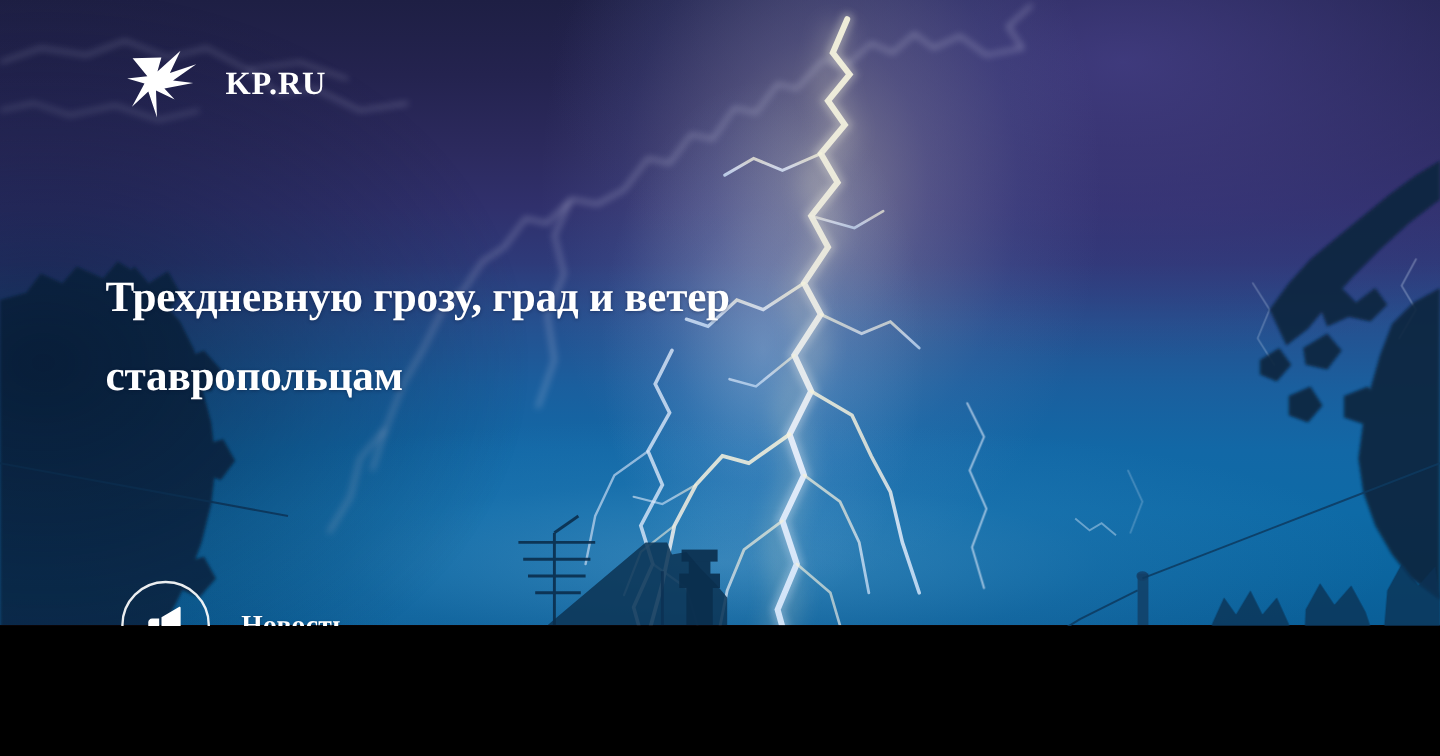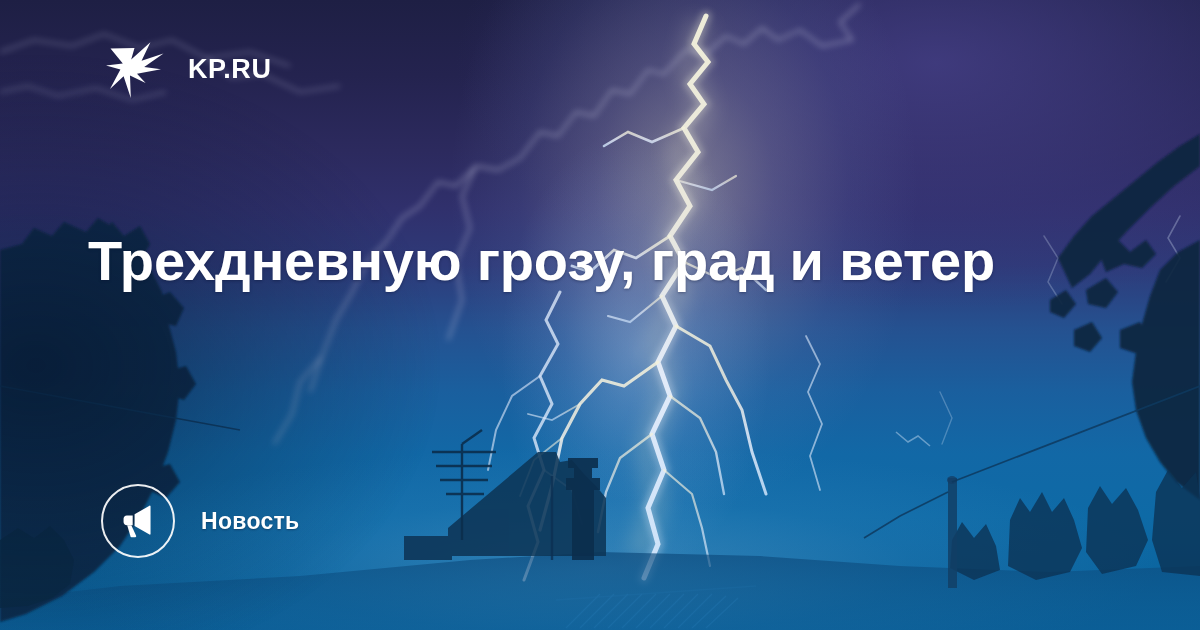--- a/index.html
+++ b/index.html
@@ -4,23 +4,23 @@
 <title>KP.RU news card</title>
 <style>
   html, body {
     margin: 0;
     padding: 0;
     background: #000;
   }
   .card {
     position: relative;
     width: 1200px;
-    height: 630px;
+    height: 521px;
     overflow: hidden;
-    font-family: Liberation Sans, sans-serif;
+    font-family: Liberation Serif, serif;
     background: #b91c1c;
     user-select: none;
   }
 
   
   .bg-layer { position: absolute; inset: 0; }
 
   
   .sky {
     background:
@@ -93,21 +93,21 @@
     white-space: nowrap;
   }
 
   
   .headline {
     position: absolute;
     left: 88px;
     top: 190px;
     width: 980px;
     color: #ffffff;
-    font-size: 56px;
+    font-size: 36px;
     font-weight: 700;
     line-height: 66px;
     letter-spacing: -0.2px;
     text-shadow: 0 1px 3px rgba(10,15,45,0.38);
   }
   .headline .hl-line { display: block; white-space: nowrap; }
 
   
   .badge-row {
     position: absolute;
@@ -321,20 +321,21 @@
       <path fill="#ffffff" d="M6.5 12.5 L30.5 12.0 L27.2 23.6 L46.4 6.2 L37.6 24.8
                               L59.5 17.6 L40.2 31.0 L57.0 33.2 L33.0 37.8
                               L41.6 47.0 L26.0 39.4 L26.8 62.0 L19.6 40.2
                               L6.0 53.0 L16.4 33.6 L2.0 29.4 L18.8 27.6 Z"></path>
     </svg>
     <span class="logo-word">KP.RU</span>
   </div>
 
   <h1 class="headline">
     <span class="hl-line">Трехдневную грозу, град и ветер</span>
+    <span class="hl-line">ставропольцам</span>
   </h1>
 
   <div class="badge-row">
     <span class="badge-circle">
       <svg class="megaphone" viewBox="0 0 40 40" aria-hidden="true">
         <path fill="#ffffff" d="M33.2 4.6 C33.2 4.0 32.6 3.6 32.1 3.9 L16.4 13.0
                                  L16.4 25.2 L32.1 34.3 C32.6 34.6 33.2 34.2 33.2 33.6 Z"></path>
         <path fill="#ffffff" d="M8.2 14.2 C6.2 14.2 4.8 15.7 4.8 17.6 L4.8 21.0
                                  C4.8 22.9 6.2 24.4 8.2 24.4 L14.4 24.4 L14.4 14.2 Z"></path>
         <path fill="#ffffff" d="M8.6 24.6 L13.0 24.6 L18.0 35.6 C18.3 36.3 17.9 37.0 17.2 37.0

